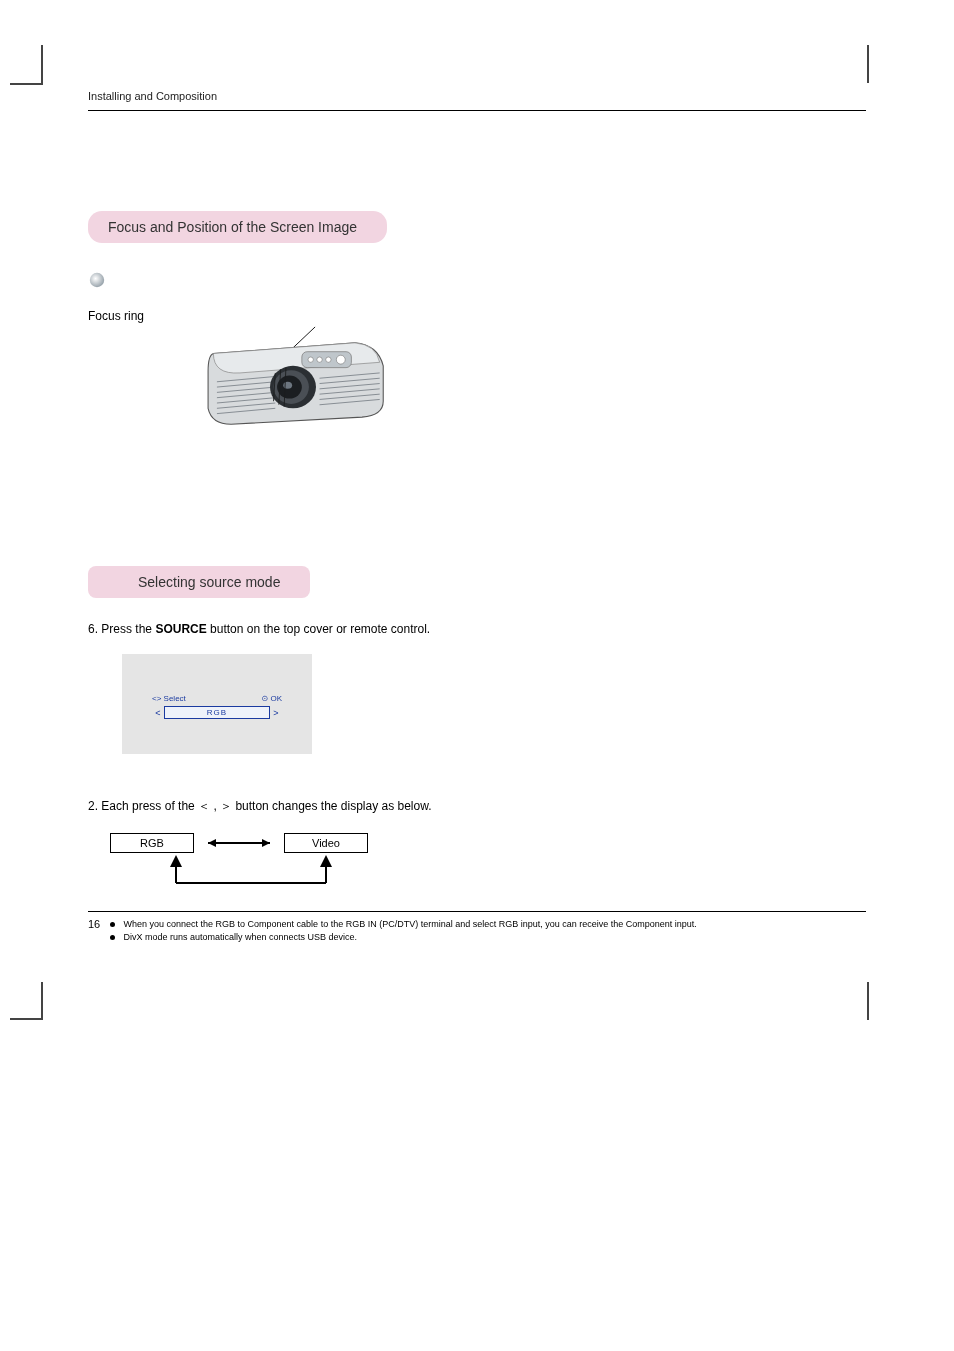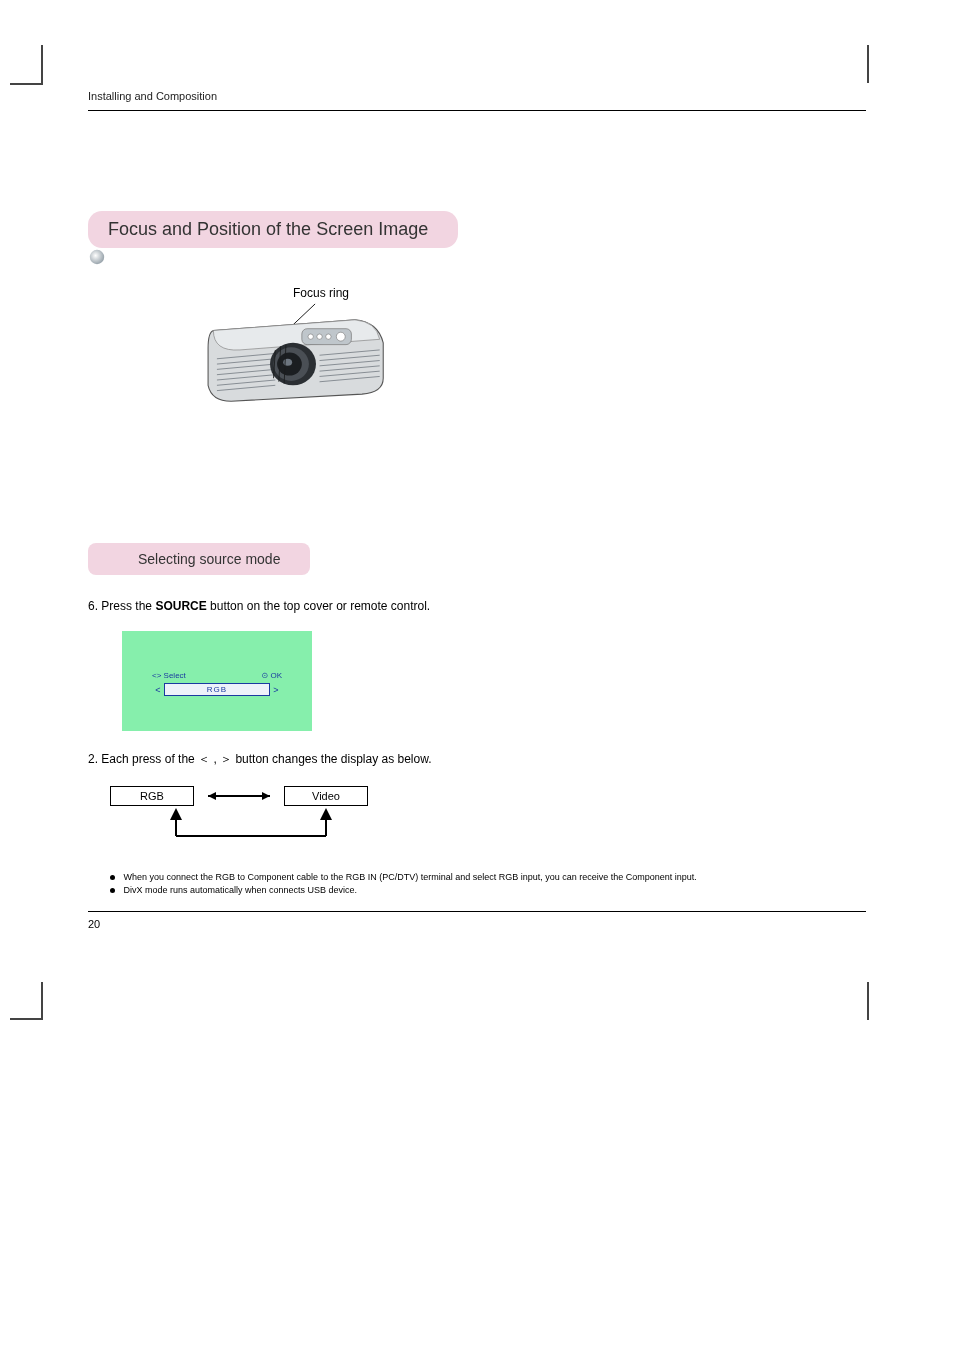--- a/index.html
+++ b/index.html
@@ -35,43 +35,43 @@
     color: #222;
     padding-bottom: 8px;
     border-bottom: 1px solid #000;
     margin-bottom: 100px;
   }
 
   .section-pill {
     display: inline-block;
     background: #f2d5e1;
     color: #333;
-    font-size: 18px;
+    font-size: 14px;
     padding: 8px 30px 8px 20px;
     border-radius: 14px;
+    margin-bottom: 28px;
   }
 
   .circle-bullet {
     display:inline-block;
     width:18px; height:18px;
     vertical-align:middle;
     margin-right:6px;
   }
   .circle-bullet svg { display:block; }
 
   .intro-line {
     font-size: 11px;
     font-weight: bold;
     margin-bottom: 20px;
   }
 
   .focus-label {
     font-size: 12px;
     text-align:left;
-    margin-left: 205px;
     margin-bottom: 2px;
   }
 
   .projector-wrap {
     margin-left: 90px;
     margin-bottom: 36px;
   }
   .projector-wrap svg { display:block; }
 
   .bullet-row {
@@ -102,23 +102,23 @@
 
   .step-line {
     font-size: 12px;
     margin-bottom: 18px;
   }
   .step-line b { font-weight:bold; }
 
   .osd-box {
     width: 190px;
     height: 100px;
-    background: #86efac;
+    background: #e5e5e5;
     margin-left: 34px;
-    margin-bottom: 20px;
+    margin-bottom: 44px;
     position: relative;
   }
   .osd-inner {
     position:absolute;
     left: 30px; top: 40px;
     width: 130px;
     font-size: 8px;
     color: #1a3aa0;
   }
   .osd-top-row {
@@ -319,15 +319,15 @@
         <span>When you connect the RGB to Component cable to the RGB IN (PC/DTV) terminal and select RGB input, you can receive the Component input.</span>
       </div>
       <div class="note-row">
         <span class="bullet-dot"></span>
         <span>DivX mode runs automatically when connects USB device.</span>
       </div>
     </div>
 
   </div>
 
-  <div class="page-number">20</div>
+  <div class="page-number">16</div>
 
 </div>
 
 </body></html>

